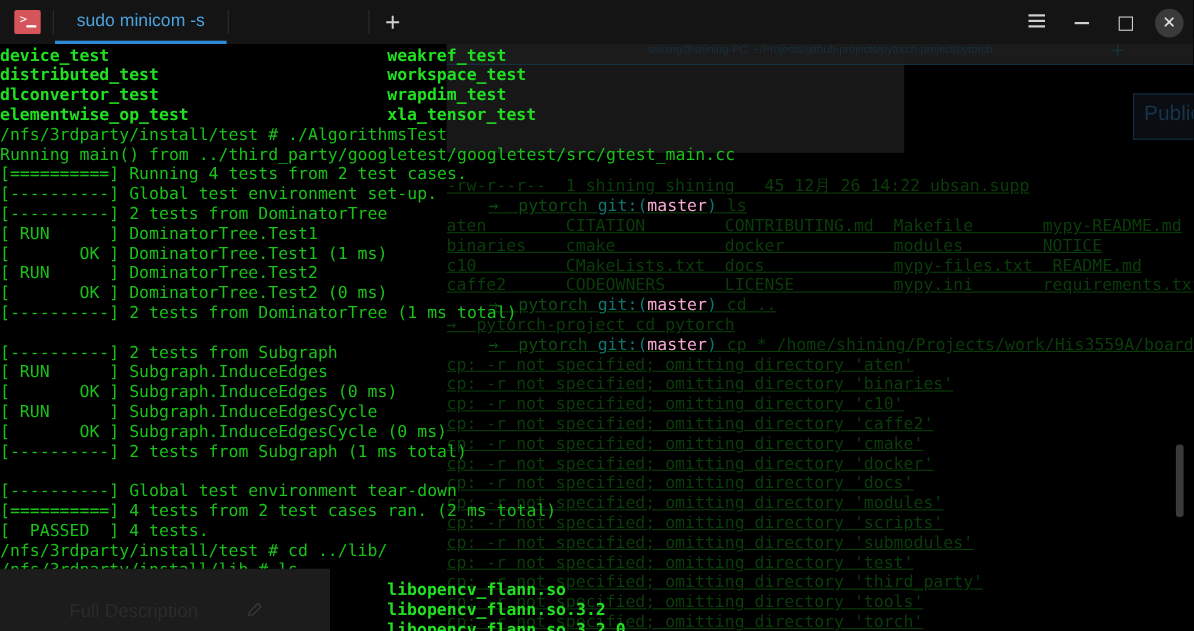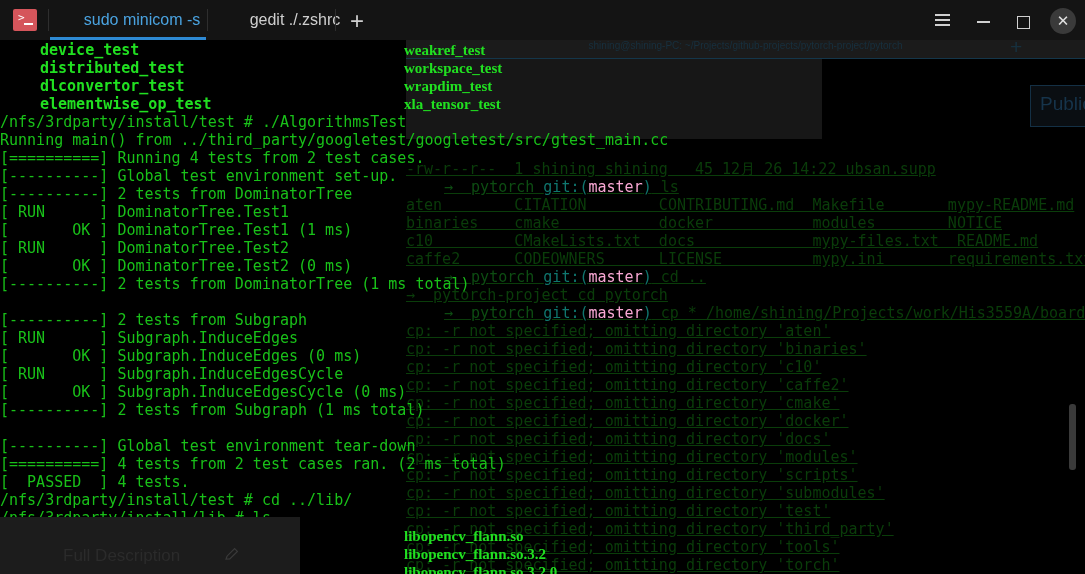--- a/index.html
+++ b/index.html
@@ -37,21 +37,21 @@
   
   #titlebar{position:absolute;left:0;top:0;width:1085px;height:40px;
       background:#141414;z-index:5;}
   #term-icon{position:absolute;left:13px;top:9px;width:24px;height:22px;
       background:#d5555b;border-radius:2px;}
   #term-icon .chev{position:absolute;left:5px;top:3px;color:#fff;font-size:11px;
       line-height:11px;font-family:"DejaVu Sans Mono",monospace;}
   #term-icon .bar{position:absolute;left:11px;top:14px;width:9px;height:2px;
       background:#fff;}
   .tab{position:absolute;top:0;height:40px;line-height:40px;font-size:16px;
-      font-family:"Liberation Sans",sans-serif;text-align:center;cursor:default;padding-left:14px;}
+      font-family:"Liberation Sans",sans-serif;text-align:center;cursor:default;}
   #tab-0{left:50px;width:156px;color:#4aa3e0;}
   #tab-0 .underline{position:absolute;left:0;bottom:0;width:156px;height:3px;
       background:#2e8ad4;}
   #tab-1{left:208px;width:146px;color:#cfcfcf;}
   .tabsep{position:absolute;top:9px;width:1px;height:22px;background:#2e2e2e;}
   #newtab{position:absolute;left:344px;top:8px;width:26px;height:26px;
       color:#cfcfcf;font-size:24px;line-height:25px;text-align:center;
       font-family:"Liberation Sans",sans-serif;}
   .winbtn{position:absolute;top:8px;width:26px;height:26px;text-align:center;
       line-height:26px;color:#d0d0d0;font-size:15px;
@@ -66,22 +66,22 @@
   .sqr{display:inline-block;width:11px;height:11px;border:1.5px solid #d0d0d0;
       vertical-align:middle;}
   .dash{display:inline-block;width:13px;height:2px;background:#d0d0d0;
       vertical-align:middle;}
 
   
   #fg-term{position:absolute;left:0;top:41px;width:1085px;height:533px;z-index:4;
       font-size:15px;line-height:18px;color:#19c119;white-space:pre;
       font-family:"DejaVu Sans Mono","Liberation Mono",monospace;}
   #fg-term .ln{display:block;height:18px;white-space:pre;overflow:visible;}
-  #fg-term .b{font-weight:bold;color:#21e021;margin-left:40px;}
-  #fg-term .col2{position:absolute;left:364px;font-family:Liberation Serif, serif;}
+  #fg-term .b{font-weight:bold;color:#21e021;}
+  #fg-term .col2{position:absolute;left:352px;}
   #fg-term .lnrel{position:relative;}
 
   
   #desc-overlay{position:absolute;left:0;top:517px;width:300px;height:57px;
       background:#1c1c1c;z-index:6;}
   #desc-label{position:absolute;left:63px;top:546px;color:#2b2b2b;font-size:17px;
       font-family:"Liberation Sans",sans-serif;z-index:7;}
   #desc-pencil{position:absolute;left:224px;top:546px;width:16px;height:16px;
       z-index:7;}
 </style>
@@ -114,23 +114,20 @@
     <span class="chev">&gt;_</span>
     <span class="bar"></span>
   </div>
 
   <div class="tabsep" style="left:48px;"></div>
   <div class="tab" id="tab-0">
     <span>sudo minicom -s</span>
     <span class="underline"></span>
   </div>
   <div class="tabsep" style="left:207px;"></div>
-  <div class="tab" id="tab-1">
-    <span>gedit ./.zshrc</span>
-  </div>
   <div class="tabsep" style="left:335px;"></div>
   <div id="newtab">+</div>
 
   <div class="winbtn" id="btn-menu">
     <span class="mlines"><i></i><i></i><i></i></span>
   </div>
   <div class="winbtn" id="btn-min">
     <span class="dash"></span>
   </div>
   <div class="winbtn" id="btn-max">

